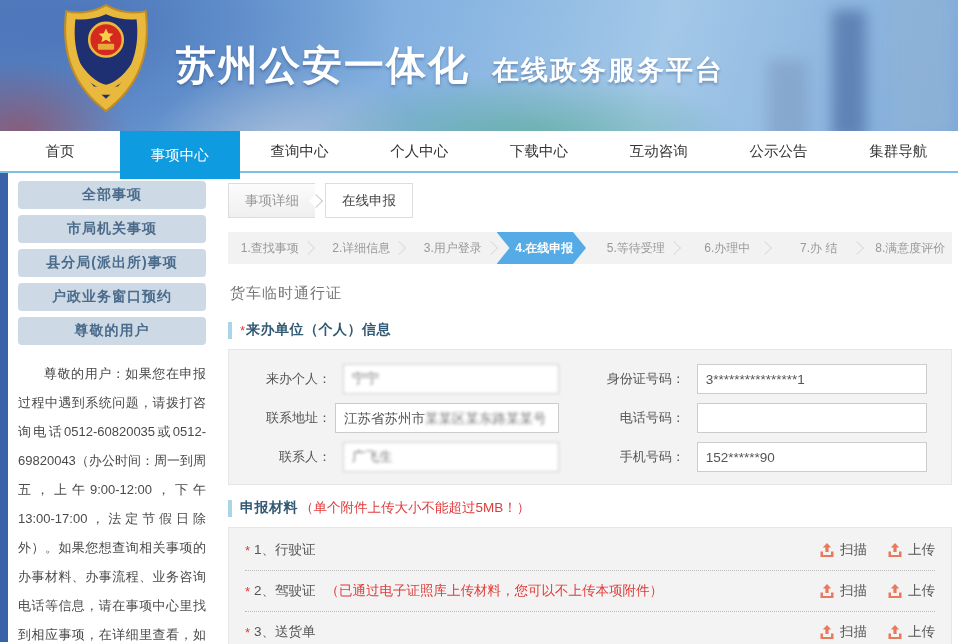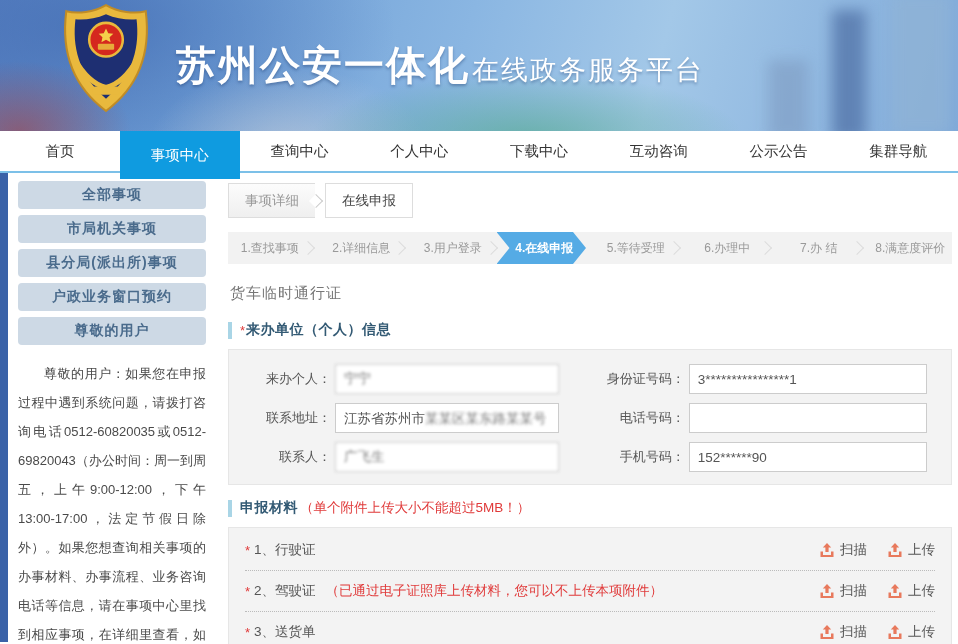--- a/index.html
+++ b/index.html
@@ -18,21 +18,21 @@
   .bldg { position:absolute; filter:blur(7px); background:#5577ab; opacity:.8; }
   .bldg.b1 { right:92px; top:10px; width:34px; height:130px; }
   .bldg.b2 { right:8px; top:-6px; width:58px; height:140px; background:#8fb3d6; }
   .bldg.b3 { right:150px; top:60px; width:40px; height:80px; background:#7f9cc2; opacity:.6; }
   .brand { position:absolute; left:50px; top:2px; display:flex; align-items:center; }
   .badge { width:112px; height:112px; }
   .titles { margin-left:14px; padding-top:14px; }
   .title-row { display:flex; align-items:baseline; white-space:nowrap; }
   .title-main { color:#fff; font-size:40px; font-weight:bold; letter-spacing:2px;
     text-shadow:0 2px 3px rgba(30,60,110,.4); }
-  .title-sub { color:#fff; font-size:27px; font-weight:normal; margin-left:2px; letter-spacing:2px;
+  .title-sub { color:#fff; font-size:27px; font-weight:bold; margin-left:22px; letter-spacing:2px;
     text-shadow:0 2px 3px rgba(30,60,110,.4); }
   .title-en { margin-top:6px; color:rgba(255,255,255,.42); font-size:10.5px; letter-spacing:1.1px;
     white-space:nowrap; }
 
   
   .nav { position:relative; background:#fff; height:42px; border-bottom:2px solid #7cc0e8; }
   .nav ul { list-style:none; display:flex; height:100%; }
   .nav li { flex:1; display:flex; align-items:center; justify-content:center;
     font-size:14.5px; color:#333; cursor:pointer; }
   .nav li.active { background:#0f9be0; color:#fff; height:48px; z-index:2; }
@@ -76,21 +76,21 @@
   .sec-bar { width:4px; height:17px; background:#a9d5e6; margin-right:8px; flex:none; }
   .sec-star { color:#e03a3a; font-size:13px; margin-right:1px; }
   .sec-title { font-size:14px; color:#335a74; font-weight:bold; letter-spacing:.5px; }
   .sec-note { font-size:13.5px; color:#e03a3a; margin-left:2px; }
 
   
   .form-box { background:#f3f3f3; border:1px solid #e6e6e6; padding:14px 0 12px 0;
     display:grid; grid-template-columns:49% 51%; row-gap:9px; }
   .field { display:flex; align-items:center; }
   .field label { width:102px; text-align:right; font-size:13px; color:#555; flex:none; white-space:nowrap; }
-  .field input { flex:1; height:30px; border:1px solid #ccc; background:#fff; margin:0 24px 0 4px;
+  .field input { flex:1; height:30px; border:1px solid #ccc; background:#fff; margin:0 24px 0 12px;
     padding:0 8px; font-size:13.5px; color:#555; outline:none; font-family:inherit; }
   .field input.blurred { filter:blur(1.4px); color:#7a7a7a; }
   .addr-wrap { position:relative; flex:1; margin:0 24px 0 4px; }
   .addr-wrap input { width:100%; margin:0; }
   .addr-overlay { position:absolute; left:9px; top:7px; font-size:13.5px; color:#555;
     pointer-events:none; white-space:nowrap; overflow:hidden; max-width:calc(100% - 14px); }
   .addr-overlay .blur-part { filter:blur(1.6px); color:#7a7a7a; }
 
   
   .mat-box { background:#f3f3f3; border:1px solid #e6e6e6; padding:2px 16px 0 16px; height:140px; }

